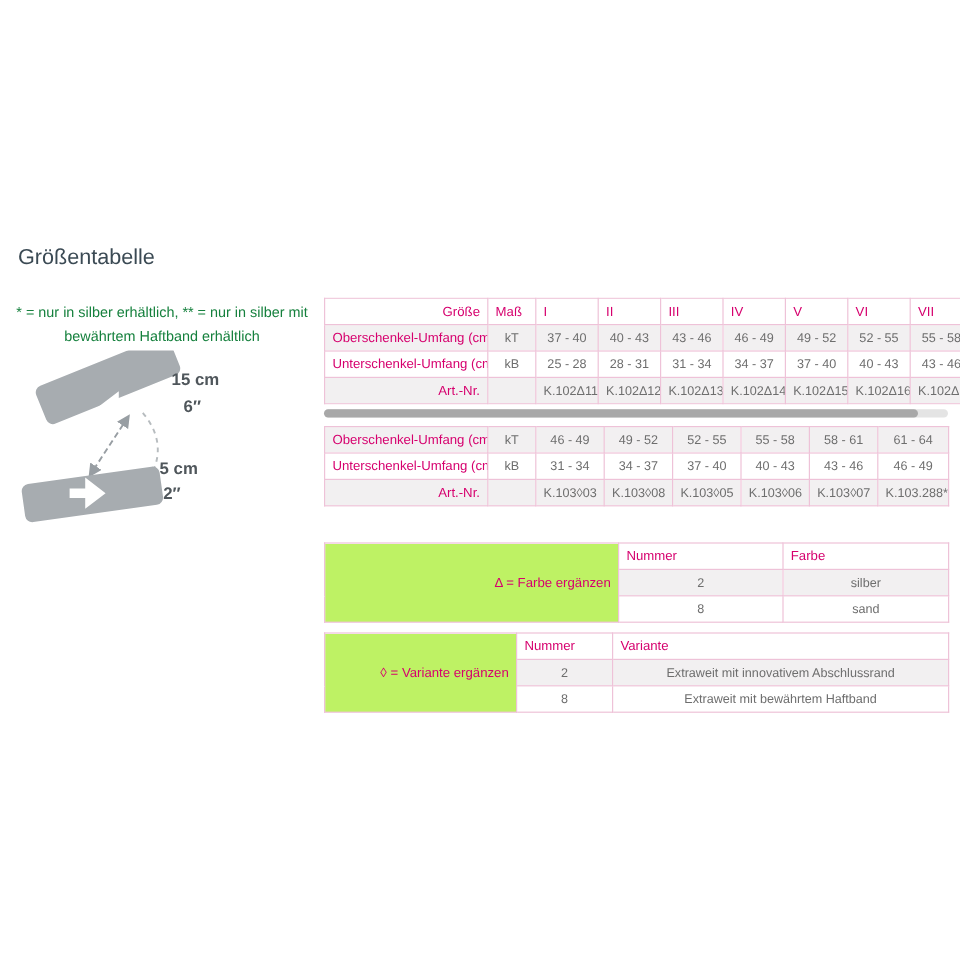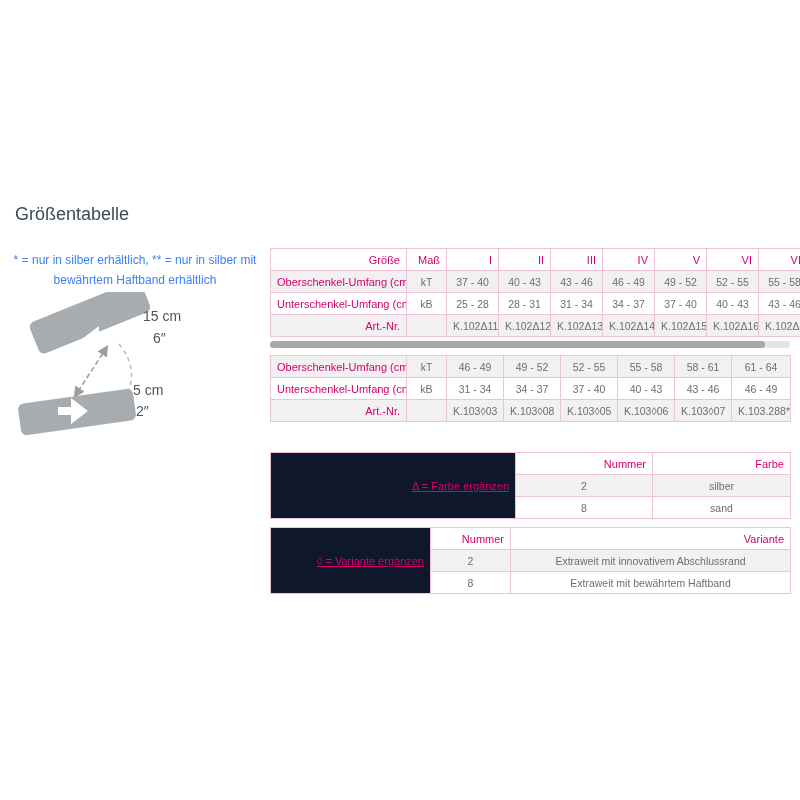--- a/index.html
+++ b/index.html
@@ -1,38 +1,38 @@
 <!DOCTYPE html>
 <html><head>
 <meta charset="utf-8">
 <style>
   html,body { margin:0; padding:0; background:#ffffff; font-family:"Liberation Sans", sans-serif; }
   .canvas { position:relative; width:800px; height:776px; background:#ffffff; overflow:hidden; }
 
   .page-title { position:absolute; left:15px; top:204px; font-size:18px; font-weight:500; color:#3b4a54; }
   .footnote  { position:absolute; left:8px; top:250px; width:254px; text-align:center;
-               font-size:12px; line-height:1.7; color:#3b82f6; }
+               font-size:12px; line-height:1.7; color:#15803d; }
 
   .illustration { position:absolute; left:15px; top:292px; width:250px; height:175px; }
   .illustration svg { position:absolute; left:0; top:0; }
-  .measure { position:absolute; font-size:14px; font-weight:400; color:#4f565b; white-space:nowrap; }
+  .measure { position:absolute; font-size:14px; font-weight:700; color:#4f565b; white-space:nowrap; }
   .m-top-cm   { left:128px; top:16px; }
   .m-top-in   { left:138px; top:38px; }
   .m-bot-cm   { left:118px; top:90px; }
   .m-bot-in   { left:121px; top:111px; }
 
   
   .tbl { border-collapse:collapse; table-layout:fixed; background:#ffffff; }
   .tbl th, .tbl td { border:1px solid #eec2d8; height:22px; padding:0 6px; box-sizing:border-box;
                      font-weight:normal; white-space:nowrap; overflow:hidden; }
   .lbl { color:#d6006e; text-align:right; font-size:11px; }
-  .hdr { color:#d6006e; text-align:right; font-size:11px; }
+  .hdr { color:#d6006e; text-align:left; font-size:11px; }
   .val { color:#6e6e6e; text-align:center; font-size:10.5px; }
   tr.stripe td { background:#f2f0f1; }
-  td.leg { padding-left:10px; background:#0f172a;text-decoration:underline; }
+  td.leg { padding-left:10px; background:#bef264; }
 
   .t1wrap { position:absolute; left:270px; top:248px; width:530px; overflow:hidden; }
   .t1 { width:540px; }
   .hscroll { position:absolute; left:270px; top:341px; width:520px; height:7px;
              background:#e4e4e4; border-radius:4px; }
   .hscroll .thumb { position:absolute; left:0; top:0; width:495px; height:7px;
                     background:#a8a8a8; border-radius:4px; }
   .t2 { position:absolute; left:270px; top:355px; width:520px; }
   .t3 { position:absolute; left:270px; top:452px; width:520px; }
   .t4 { position:absolute; left:270px; top:527px; width:520px; }

